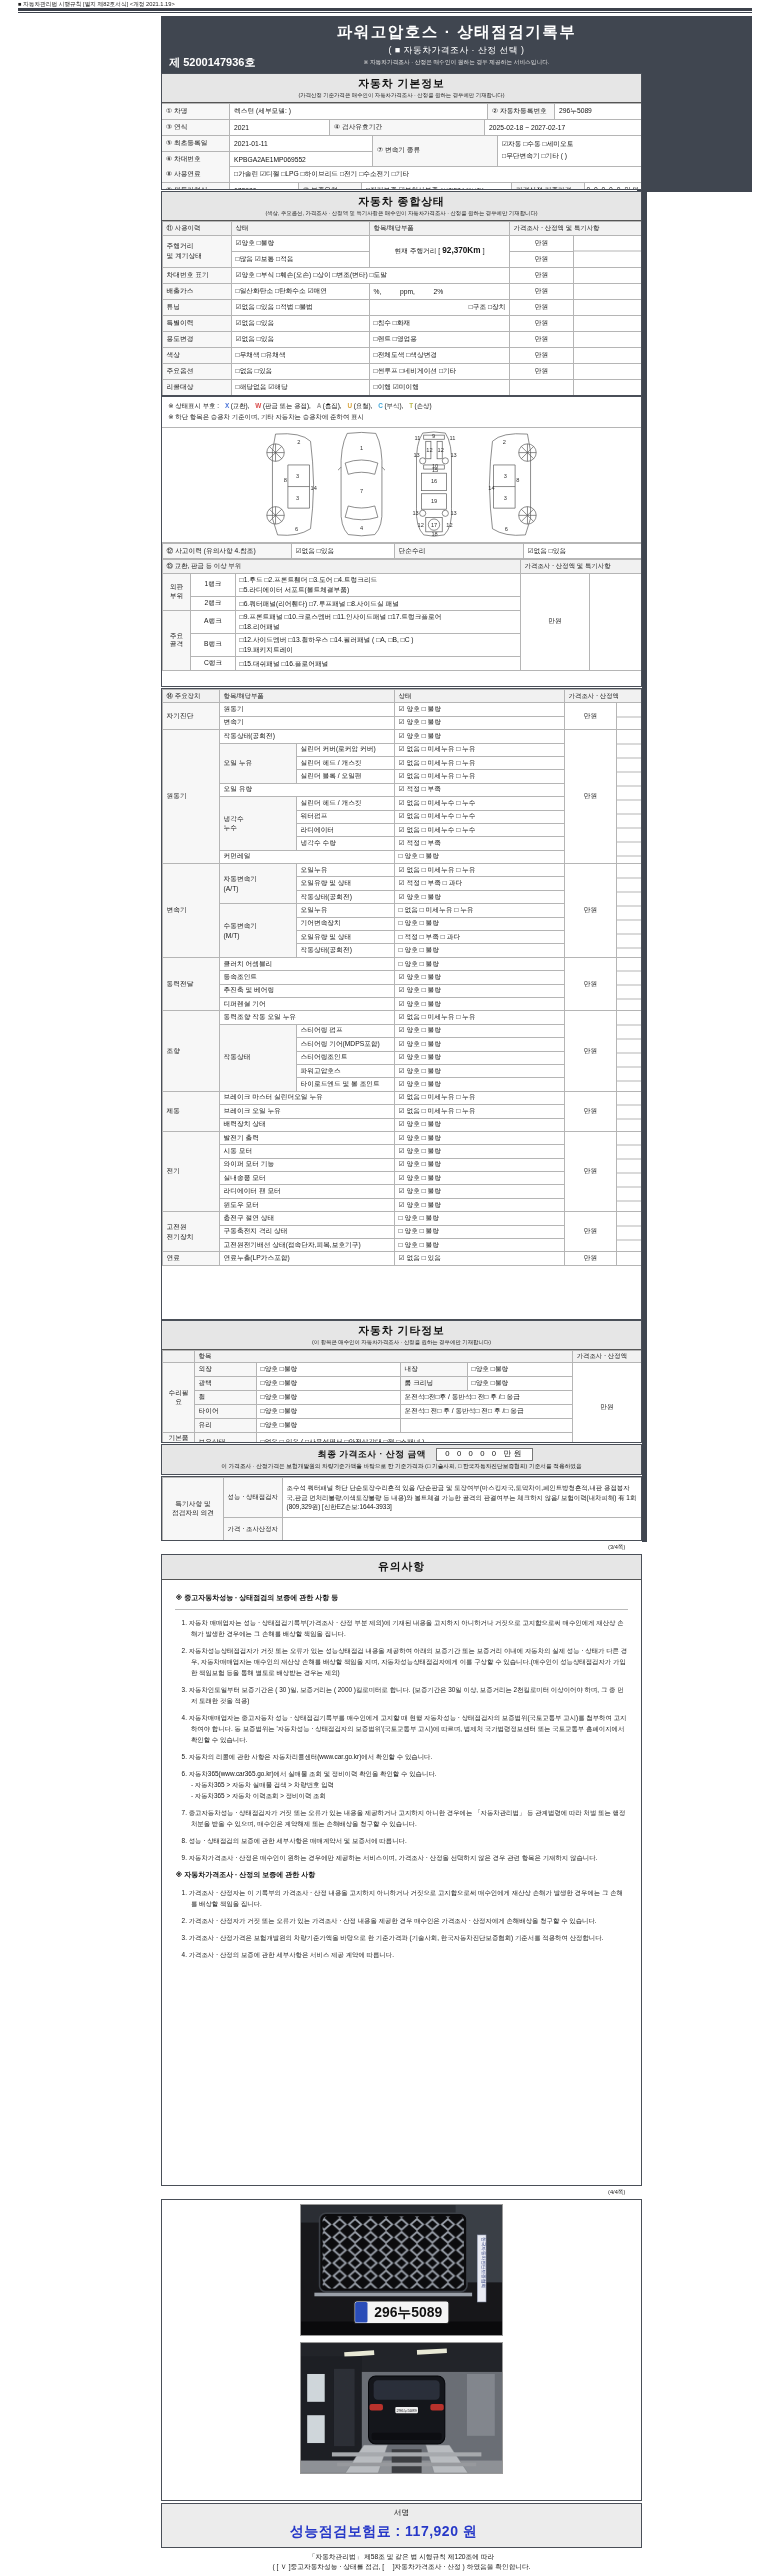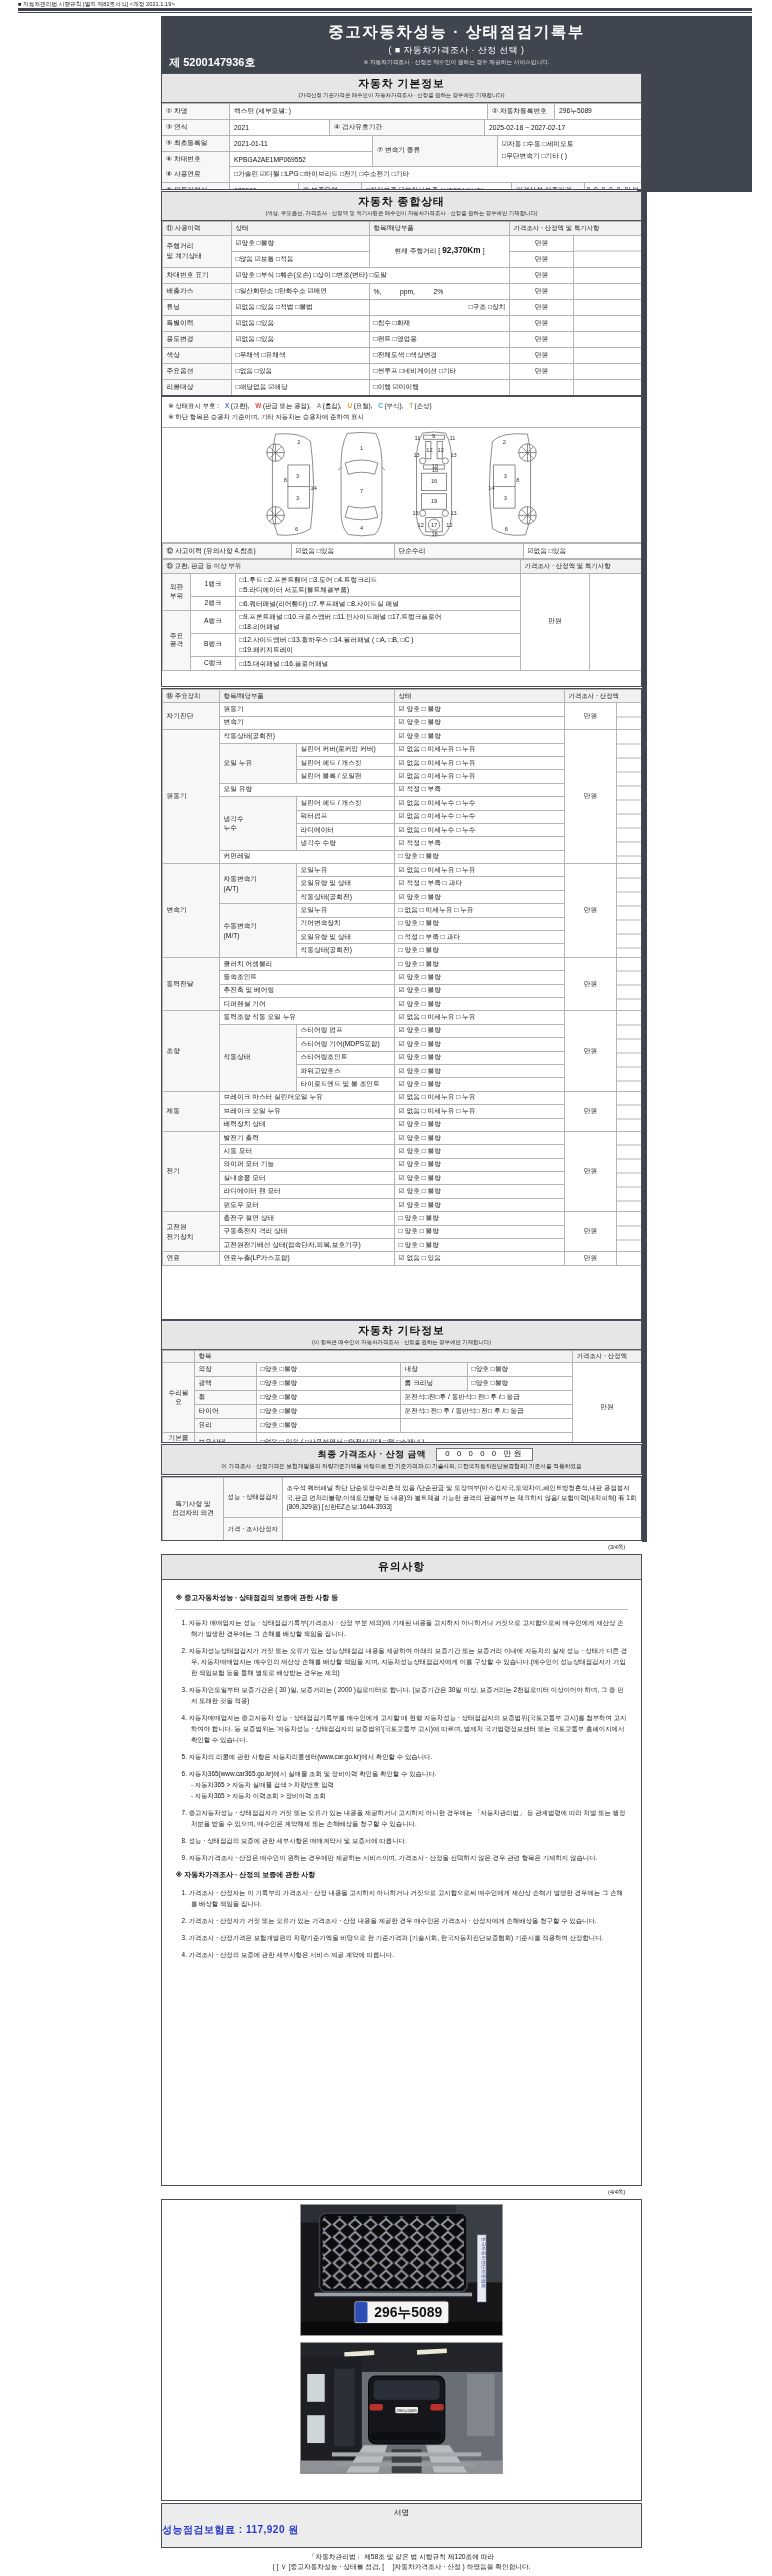--- a/index.html
+++ b/index.html
@@ -62,33 +62,33 @@
   .n-item{font-size:6.4px;line-height:1.7;margin:0 0 6.2px 0;padding-left:15.5px;text-indent:-9.3px;white-space:pre-line;}
   .n-box{width:330px;margin:13.4px auto 0 auto;border:1px solid #444;padding:5.2px 9.3px;box-sizing:border-box;}
   .n-box-t{text-align:center;font-size:7.7px;font-weight:bold;margin-bottom:4.1px;}
   .n-box-l{font-size:6px;line-height:1.7;}
 
   .ph-wrap{padding:4.1px 0 5.2px 0;text-align:center;}
   .ph{display:inline-block;border:0.5px solid #999;line-height:0;}
   .ph-sep{height:5.2px;}
   .sign-band{position:absolute;left:161px;width:481px;background:#ececec;border:1px solid #4a4f58;box-sizing:border-box;}
   .sign-label{text-align:center;font-size:7.7px;margin-top:4.1px;}
-  .sign-fee{text-align:left;margin:5.2px 36px 0 0;font-size:10px;font-weight:bold;color:#2638c8;letter-spacing:0.5px;}
+  .sign-fee{text-align:center;margin:5.2px 36px 0 0;font-size:14px;font-weight:bold;color:#2638c8;letter-spacing:0.5px;}
   .footer{position:absolute;left:161px;width:481px;text-align:center;font-size:6.7px;line-height:1.55;}
 </style>
 </head>
 <body>
 
 <div id="page">
 
   <div class="abs top-note">■ 자동차관리법 시행규칙 [별지 제82호서식] &lt;개정 2021.1.19&gt;</div>
   <div class="abs top-rule"></div>
 
   <div class="abs hdr">
-    <div class="hdr-title">중고자동차성능 · 상태점검기록부</div>
+    <div class="hdr-title">파워고압호스 · 상태점검기록부</div>
     <div class="hdr-sub">( ■ 자동차가격조사 · 산정 선택 )</div>
     <div class="hdr-note">※ 자동차가격조사 · 산정은 매수인이 원하는 경우 제공하는 서비스입니다.</div>
     <div class="hdr-docno" style="bottom:2.1px;">제 5200147936호</div>
   </div>
   <div class="abs right-block"></div>
   <div class="abs right-strip"></div>
 
   <section class="sec" style="top:73px;height:117px;">
     <div class="band" style="border-bottom-width:0.5px;">
       <div class="band-t">자동차 기본정보</div>

